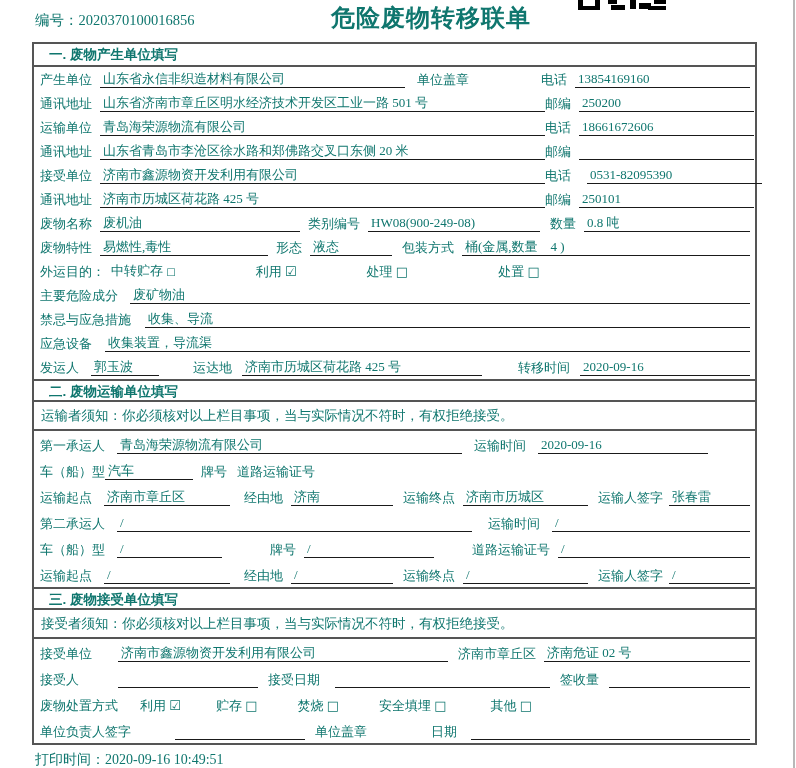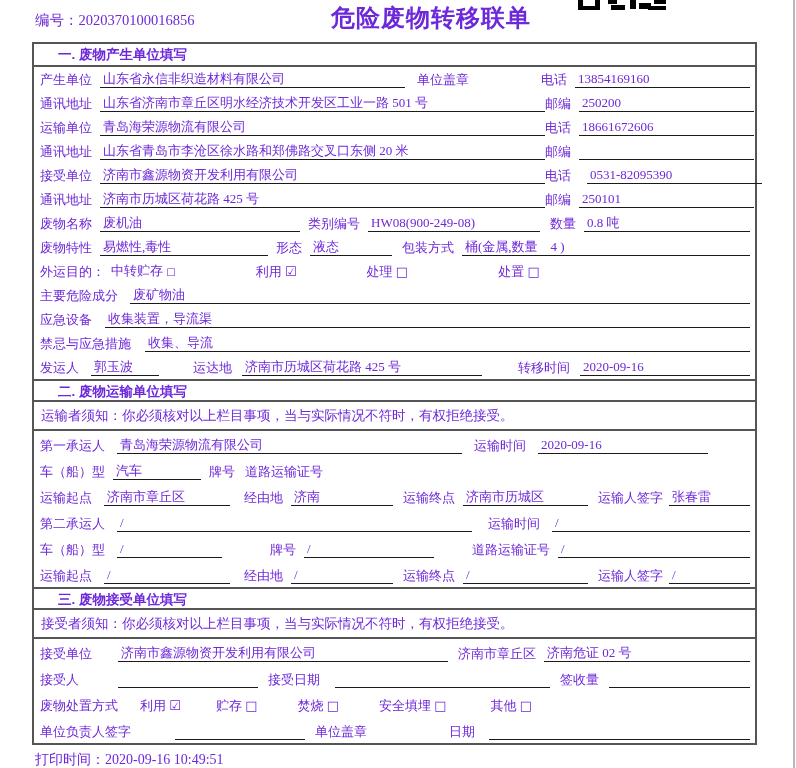--- a/index.html
+++ b/index.html
@@ -1,25 +1,25 @@
 <!DOCTYPE html>
 <html><head>
 <meta charset="utf-8">
 <style>
   html,body{margin:0;padding:0;background:#ffffff;}
   .page{position:relative;width:796px;height:768px;background:#fff;overflow:hidden;
-        font-family:"Liberation Serif","DejaVu Serif",serif;color:#6d28d9;font-size:13px;}
+        font-family:"Liberation Serif","DejaVu Serif",serif;color:#0f766e;font-size:13px;}
   .edge{position:absolute;right:1px;top:0;width:2px;height:768px;background:#b8b8b8;}
   .serial{position:absolute;left:35px;top:11px;font-size:14.5px;white-space:nowrap;}
   .doc-title{position:absolute;left:331px;top:2px;font-family:"Liberation Sans","DejaVu Sans",sans-serif;
         font-weight:bold;font-size:24px;letter-spacing:1px;white-space:nowrap;}
   .qr{position:absolute;left:578px;top:0;width:92px;height:11px;}
   .qr div{position:absolute;background:#000;}
   .tbl{position:absolute;left:32px;top:42px;width:725px;border:2px solid #555;background:#fff;box-sizing:border-box;}
-  .sech{height:23px;line-height:21px;padding-left:24px;font-family:"Liberation Sans","DejaVu Sans",sans-serif;
+  .sech{height:23px;line-height:21px;padding-left:15px;font-family:"Liberation Sans","DejaVu Sans",sans-serif;
         font-weight:bold;font-size:13.5px;border-bottom:2px solid #555;box-sizing:border-box;}
   .sect{border-top:2px solid #555;}
   .note{height:29px;line-height:27px;padding-left:7px;border-bottom:2px solid #555;box-sizing:border-box;font-size:13.5px;white-space:nowrap;}
   .r{display:flex;align-items:flex-end;padding:0 5px 3px 6px;box-sizing:border-box;}
   .h24{height:24px}.h26{height:26px}
   .l{white-space:nowrap;line-height:17px;flex:0 0 auto;}
   .v{border-bottom:1px solid #1a1a1a;line-height:17px;white-space:nowrap;overflow:hidden;padding:0 3px;flex:0 0 auto;box-sizing:border-box;}
   .f1{flex:1 1 auto;}
   .mla{margin-left:auto;}
   .opt{white-space:nowrap;line-height:17px;flex:0 0 auto;}
@@ -122,27 +122,27 @@
       <span class="opt" style="margin-left:70px"><span>处理</span> <span class="bx">□</span></span>
       <span class="opt" style="margin-left:90px"><span>处置</span> <span class="bx">□</span></span>
     </div>
 
     <div class="r h24">
       <span class="l">主要危险成分</span>
       <span class="v f1" style="margin-left:12px">废矿物油</span>
     </div>
 
     <div class="r h24">
+      <span class="l">禁忌与应急措施</span>
+      <span class="v f1" style="margin-left:14px">收集、导流</span>
+    </div>
+
+    <div class="r h24">
       <span class="l">应急设备</span>
       <span class="v f1" style="margin-left:13px">收集装置，导流渠</span>
-    </div>
-
-    <div class="r h24">
-      <span class="l">禁忌与应急措施</span>
-      <span class="v f1" style="margin-left:14px">收集、导流</span>
     </div>
 
     <div class="r h24">
       <span class="l">发运人</span>
       <span class="v" style="margin-left:12px;width:68px">郭玉波</span>
       <span class="l" style="margin-left:34px">运达地</span>
       <span class="v" style="margin-left:10px;width:240px">济南市历城区荷花路 425 号</span>
       <span class="l" style="margin-left:36px">转移时间</span>
       <span class="v f1" style="margin-left:10px">2020-09-16</span>
     </div>
@@ -155,21 +155,21 @@
 
     <div class="r h26">
       <span class="l">第一承运人</span>
       <span class="v" style="margin-left:12px;width:345px">青岛海荣源物流有限公司</span>
       <span class="l" style="margin-left:12px">运输时间</span>
       <span class="v" style="margin-left:12px;width:170px">2020-09-16</span>
     </div>
 
     <div class="r h26">
       <span class="l">车（船）型</span>
-      <span class="v" style="margin-left:8px;width:88px">汽车</span>
+      <span class="v" style="margin-left:0;width:88px">汽车</span>
       <span class="l" style="margin-left:8px">牌号</span>
       <span class="l" style="margin-left:10px">道路运输证号</span>
     </div>
 
     <div class="r h26">
       <span class="l">运输起点</span>
       <span class="v" style="margin-left:12px;width:126px">济南市章丘区</span>
       <span class="l" style="margin-left:14px">经由地</span>
       <span class="v" style="margin-left:8px;width:102px">济南</span>
       <span class="l" style="margin-left:10px">运输终点</span>
@@ -233,21 +233,21 @@
       <span class="opt" style="margin-left:35px"><span>贮存</span> <span class="bx">□</span></span>
       <span class="opt" style="margin-left:40px"><span>焚烧</span> <span class="bx">□</span></span>
       <span class="opt" style="margin-left:40px"><span>安全填埋</span> <span class="bx">□</span></span>
       <span class="opt" style="margin-left:44px"><span>其他</span> <span class="bx">□</span></span>
     </div>
 
     <div class="r h26">
       <span class="l">单位负责人签字</span>
       <span class="v" style="margin-left:44px;width:130px"></span>
       <span class="l" style="margin-left:10px">单位盖章</span>
-      <span class="l" style="margin-left:82px">日期</span>
+      <span class="l" style="margin-left:64px">日期</span>
       <span class="v f1" style="margin-left:14px"></span>
     </div>
 
   </div>
 
   <div class="print">
     <span>打印时间：</span><span>2020-09-16 10:49:51</span>
   </div>
 </div>
 

